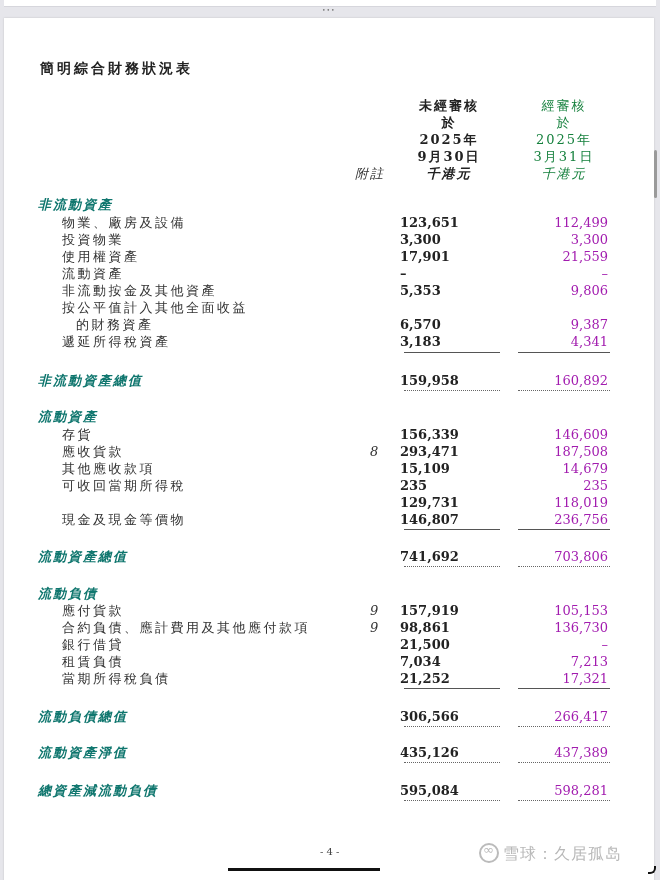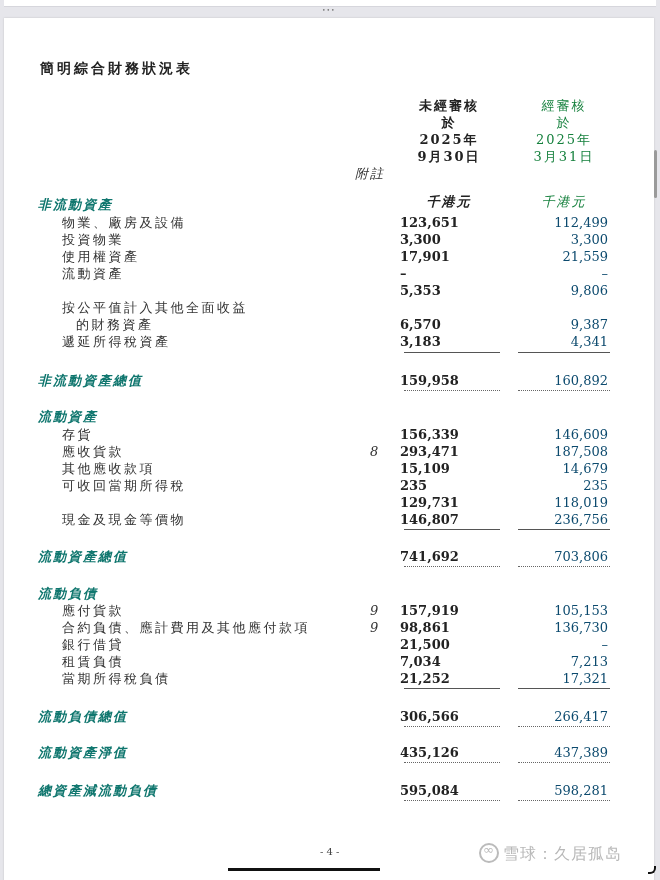--- a/index.html
+++ b/index.html
@@ -27,33 +27,33 @@
     background: #9a9a9a; border-radius: 2px;
   }
   .title {
     position: absolute; left: 40px; top: 60px;
     font-size: 14px; font-weight: bold; letter-spacing: 3px; color: #222;
   }
   .hdr { position: absolute; text-align: center; font-size: 13px; line-height: 17px; }
   .hdr-cur { left: 400px; width: 98px; top: 97px; font-weight: bold; }
   .hdr-prev { left: 520px; width: 88px; top: 97px; color: #15803d; }
   .hdr span { display: block; letter-spacing: 2px; }
-  .hdr .unit { font-style: italic; margin-top: 28px; }
+  .hdr .unit { font-style: italic; }
   .note-hdr {
     position: absolute; left: 355px; top: 165px; font-size: 13px;
     font-style: italic; letter-spacing: 2px; color: #333; text-align: right;
   }
   .row { position: absolute; left: 0; width: 650px; height: 17px; font-size: 13px; line-height: 17px; }
   .row .lbl { position: absolute; left: 50px; letter-spacing: 2.5px; white-space: nowrap; color: #333; }
   .row .lbl.indent { left: 62px; }
   .row .lbl.indent2 { left: 76px; }
   .row .lbl.section { left: 38px; font-weight: bold; color: #0f766e; letter-spacing: 2px; font-style: italic; }
   .row .note { position: absolute; left: 370px; font-style: italic; color: #333; }
   .row .cur { position: absolute; left: 400px; width: 98px; text-align: left; font-weight: bold; color: #222; }
-  .row .prev { position: absolute; left: 520px; width: 88px; text-align: right; color: #0c4a6e; }
+  .row .prev { position: absolute; left: 520px; width: 88px; text-align: right; color: #a21caf; }
   .line { position: absolute; height: 0; }
   .line.solid { border-top: 1px solid #555; }
   .line.dotted { border-top: 1px dotted #666; }
   .pagenum {
     position: absolute; left: 320px; top: 846px; font-size: 10px; color: #444;
   }
   .bottom-rule {
     position: absolute; left: 228px; top: 868px; width: 152px; height: 3px; background: #111;
   }
   .watermark {
@@ -116,20 +116,21 @@
   <span class="lbl indent">使用權資產</span>
   <span class="cur">17,901</span>
   <span class="prev">21,559</span>
 </div>
 <div class="row" style="top:265px">
   <span class="lbl indent">流動資產</span>
   <span class="cur">–</span>
   <span class="prev">–</span>
 </div>
 <div class="row" style="top:282px">
+  <span class="lbl indent">非流動按金及其他資產</span>
   <span class="cur">5,353</span>
   <span class="prev">9,806</span>
 </div>
 <div class="row" style="top:299px">
   <span class="lbl indent">按公平值計入其他全面收益</span>
 </div>
 <div class="row" style="top:316px">
   <span class="lbl indent2">的財務資產</span>
   <span class="cur">6,570</span>
   <span class="prev">9,387</span>

